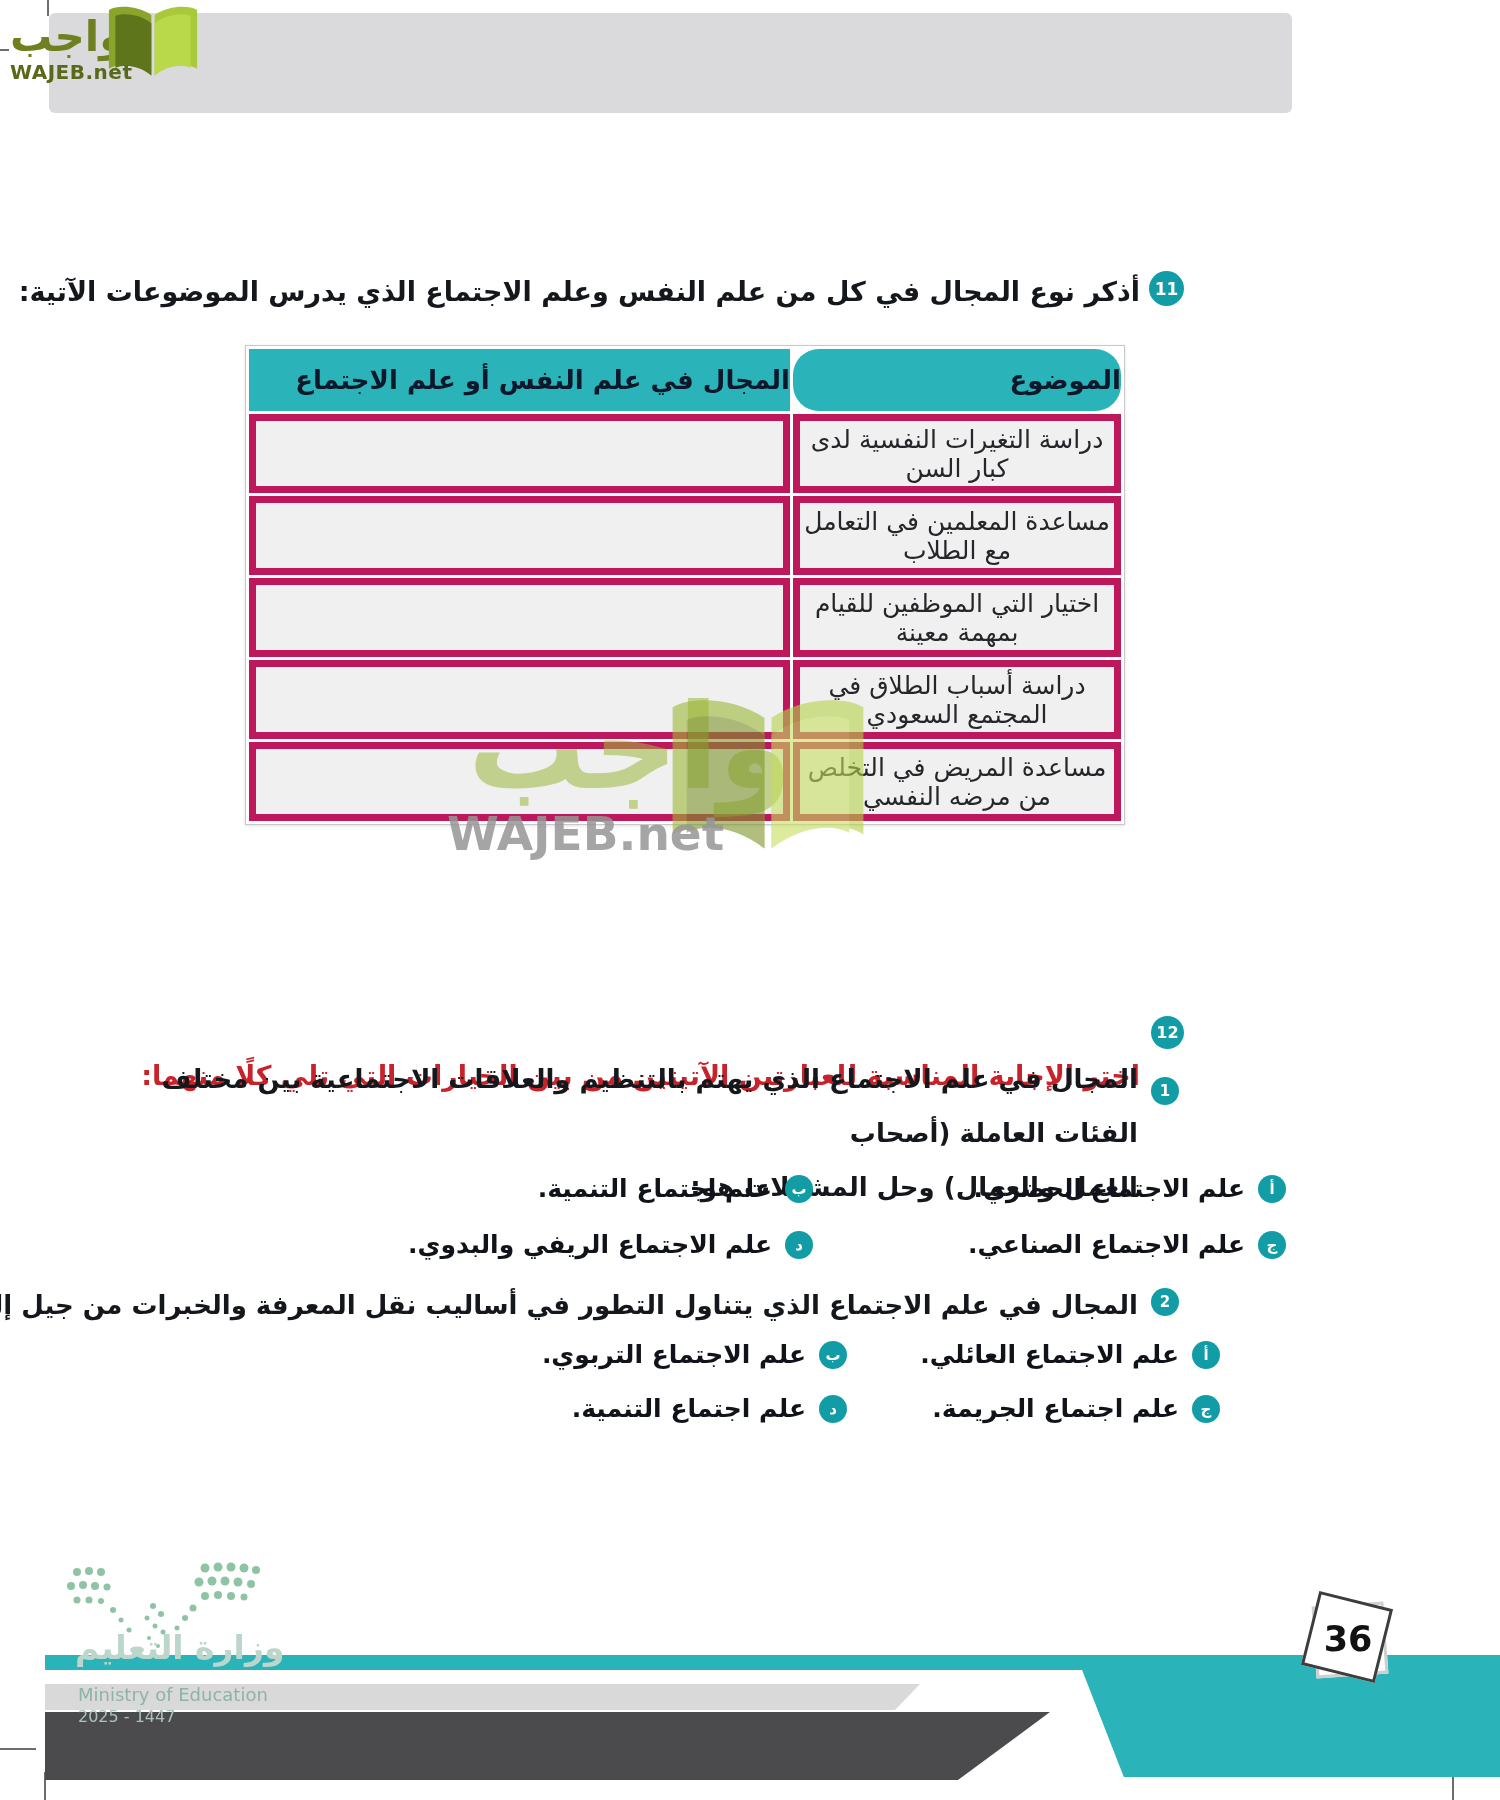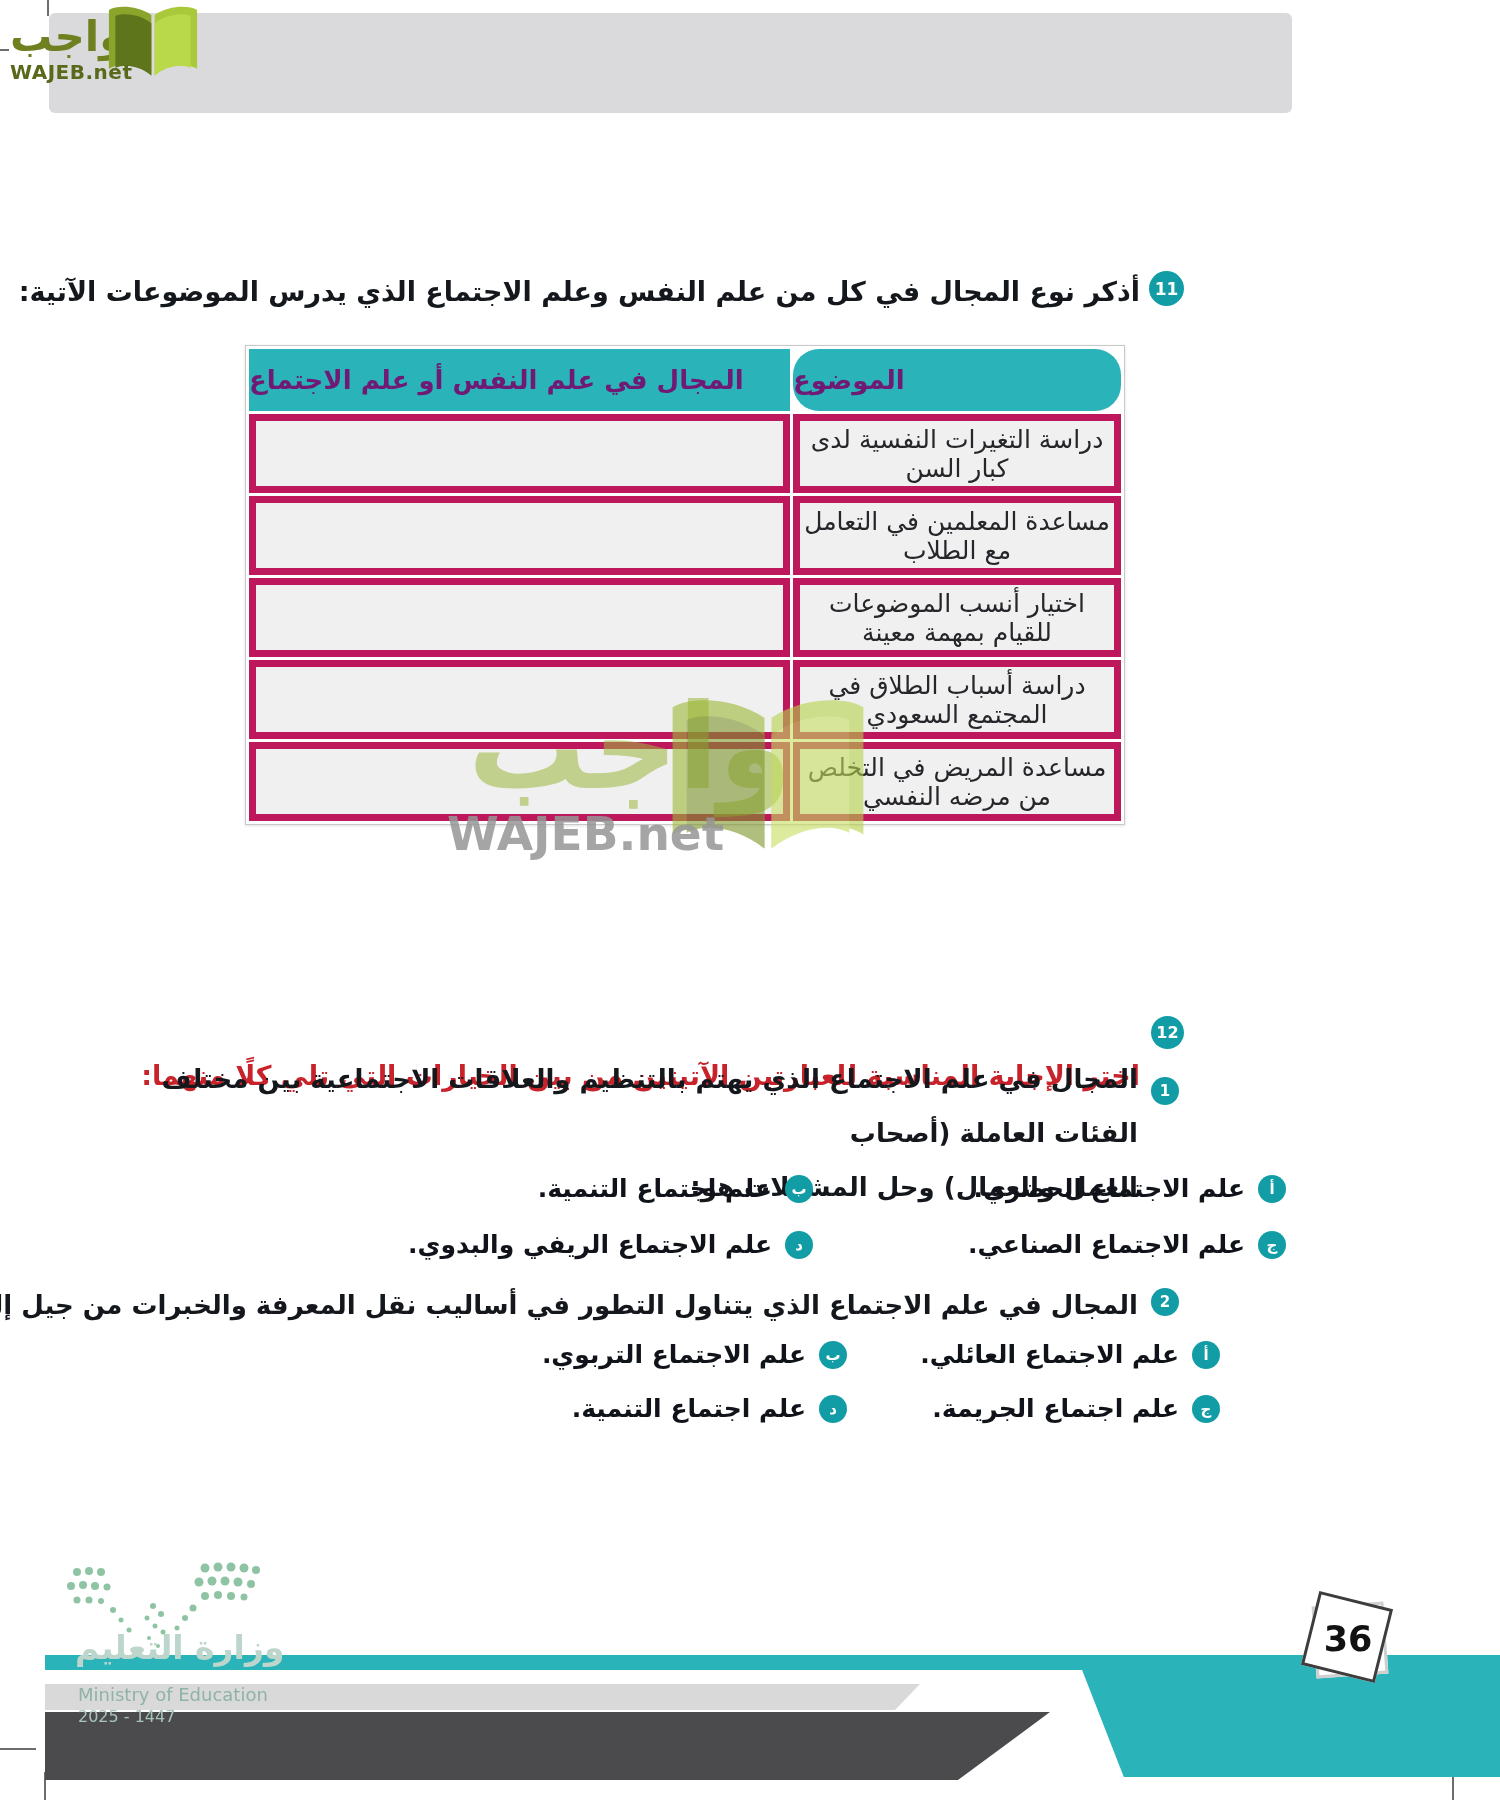--- a/index.html
+++ b/index.html
@@ -29,22 +29,22 @@
   .q-text{position:absolute; direction:rtl; text-align:right; font-weight:bold;
     color:#14171c; z-index:4; white-space:nowrap;}
   .q-text.red{color:var(--red);}
   .subq-text{position:absolute; direction:rtl; text-align:right; font-weight:bold;
     color:#14171c; z-index:4; font-size:26px; line-height:54px;}
 
   
   .fields-table{position:absolute; left:245px; top:345px; width:880px; z-index:2;
     border-collapse:separate; border-spacing:3px; background:#fff;
     border:1px solid #c8c8c8; box-shadow:0 1px 3px rgba(0,0,0,.12); direction:rtl;}
-  .fields-table th{background:var(--teal); color:#701a75; height:62px; font-size:26px;
-    font-weight:bold; text-align:left;}
+  .fields-table th{background:var(--teal); color:#0f172a; height:62px; font-size:26px;
+    font-weight:bold; text-align:right;}
   .fields-table td{background:var(--row_bg); height:79px; font-size:25px; color:#26262a;
     text-align:center; border:7px solid #be185d;}
   .col-topic{width:328px;border-radius:26px;}
 
   
   .wm{position:absolute; z-index:3; pointer-events:none;}
   .wm-ar{left:468px; top:688px; font-size:118px; font-weight:bold; color:var(--wm_green);
     opacity:.55; direction:rtl; line-height:1;}
   .wm-book{left:662px; top:692px; width:212px; height:186px; opacity:.6;}
   .wm-net{left:447px; top:806px; font-size:47px; font-weight:bold; color:#969696; opacity:.85;}
@@ -119,21 +119,21 @@
     <tbody>
       <tr>
         <td>دراسة التغيرات النفسية لدى كبار السن</td>
         <td></td>
       </tr>
       <tr>
         <td>مساعدة المعلمين في التعامل مع الطلاب</td>
         <td></td>
       </tr>
       <tr>
-        <td>اختيار أنسب الموضوعات للقيام بمهمة معينة</td>
+        <td>اختيار التي الموظفين للقيام بمهمة معينة</td>
         <td></td>
       </tr>
       <tr>
         <td>دراسة أسباب الطلاق في المجتمع السعودي</td>
         <td></td>
       </tr>
       <tr>
         <td>مساعدة المريض في التخلص من مرضه النفسي</td>
         <td></td>
       </tr>

